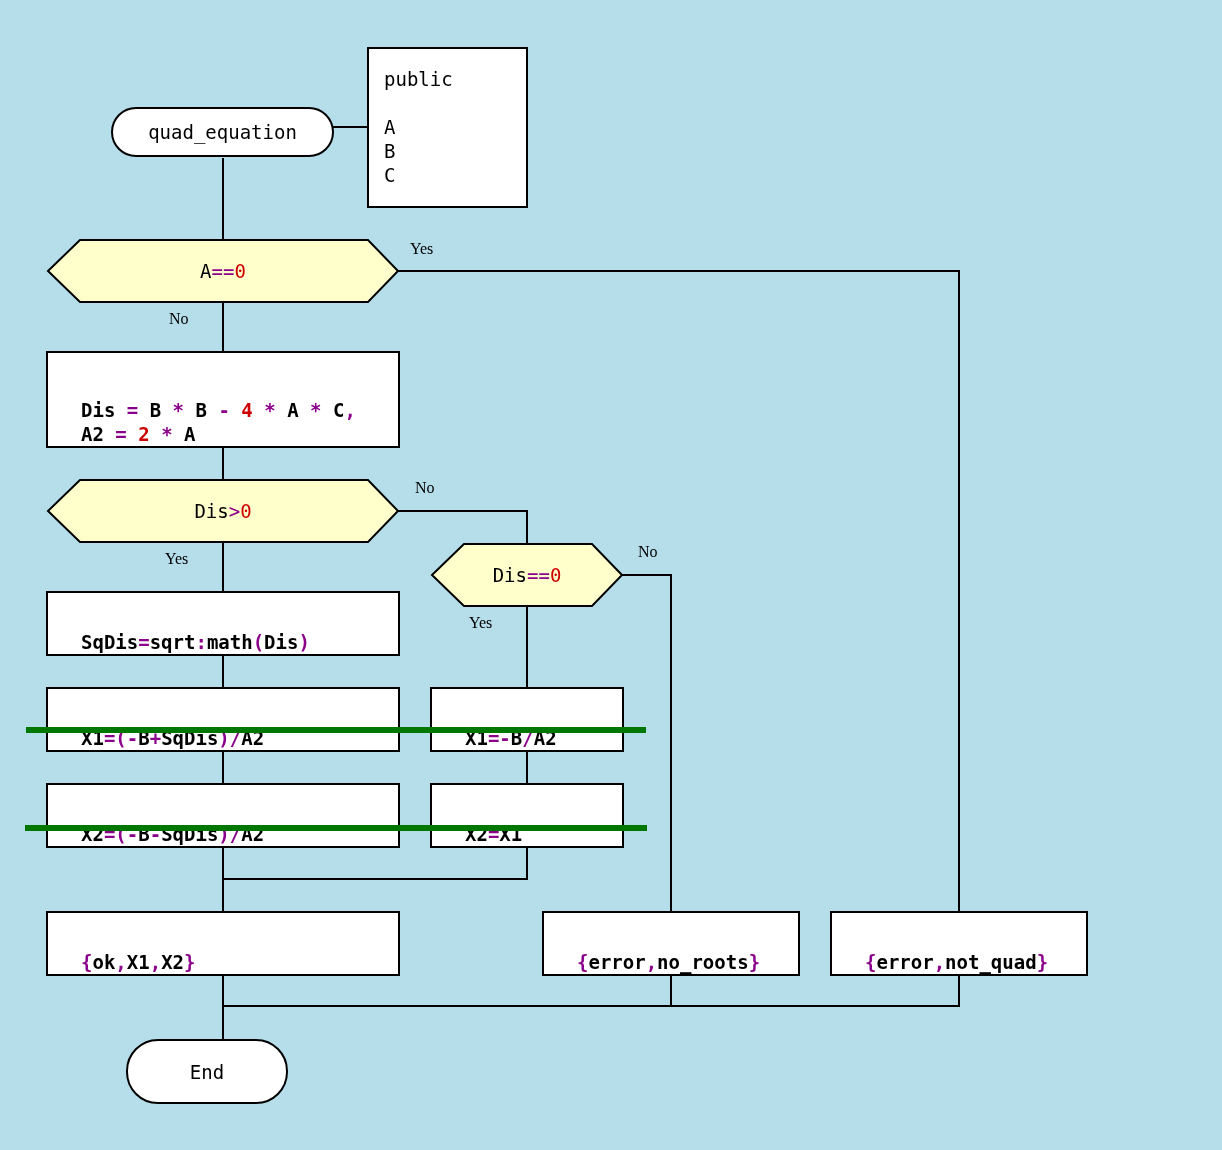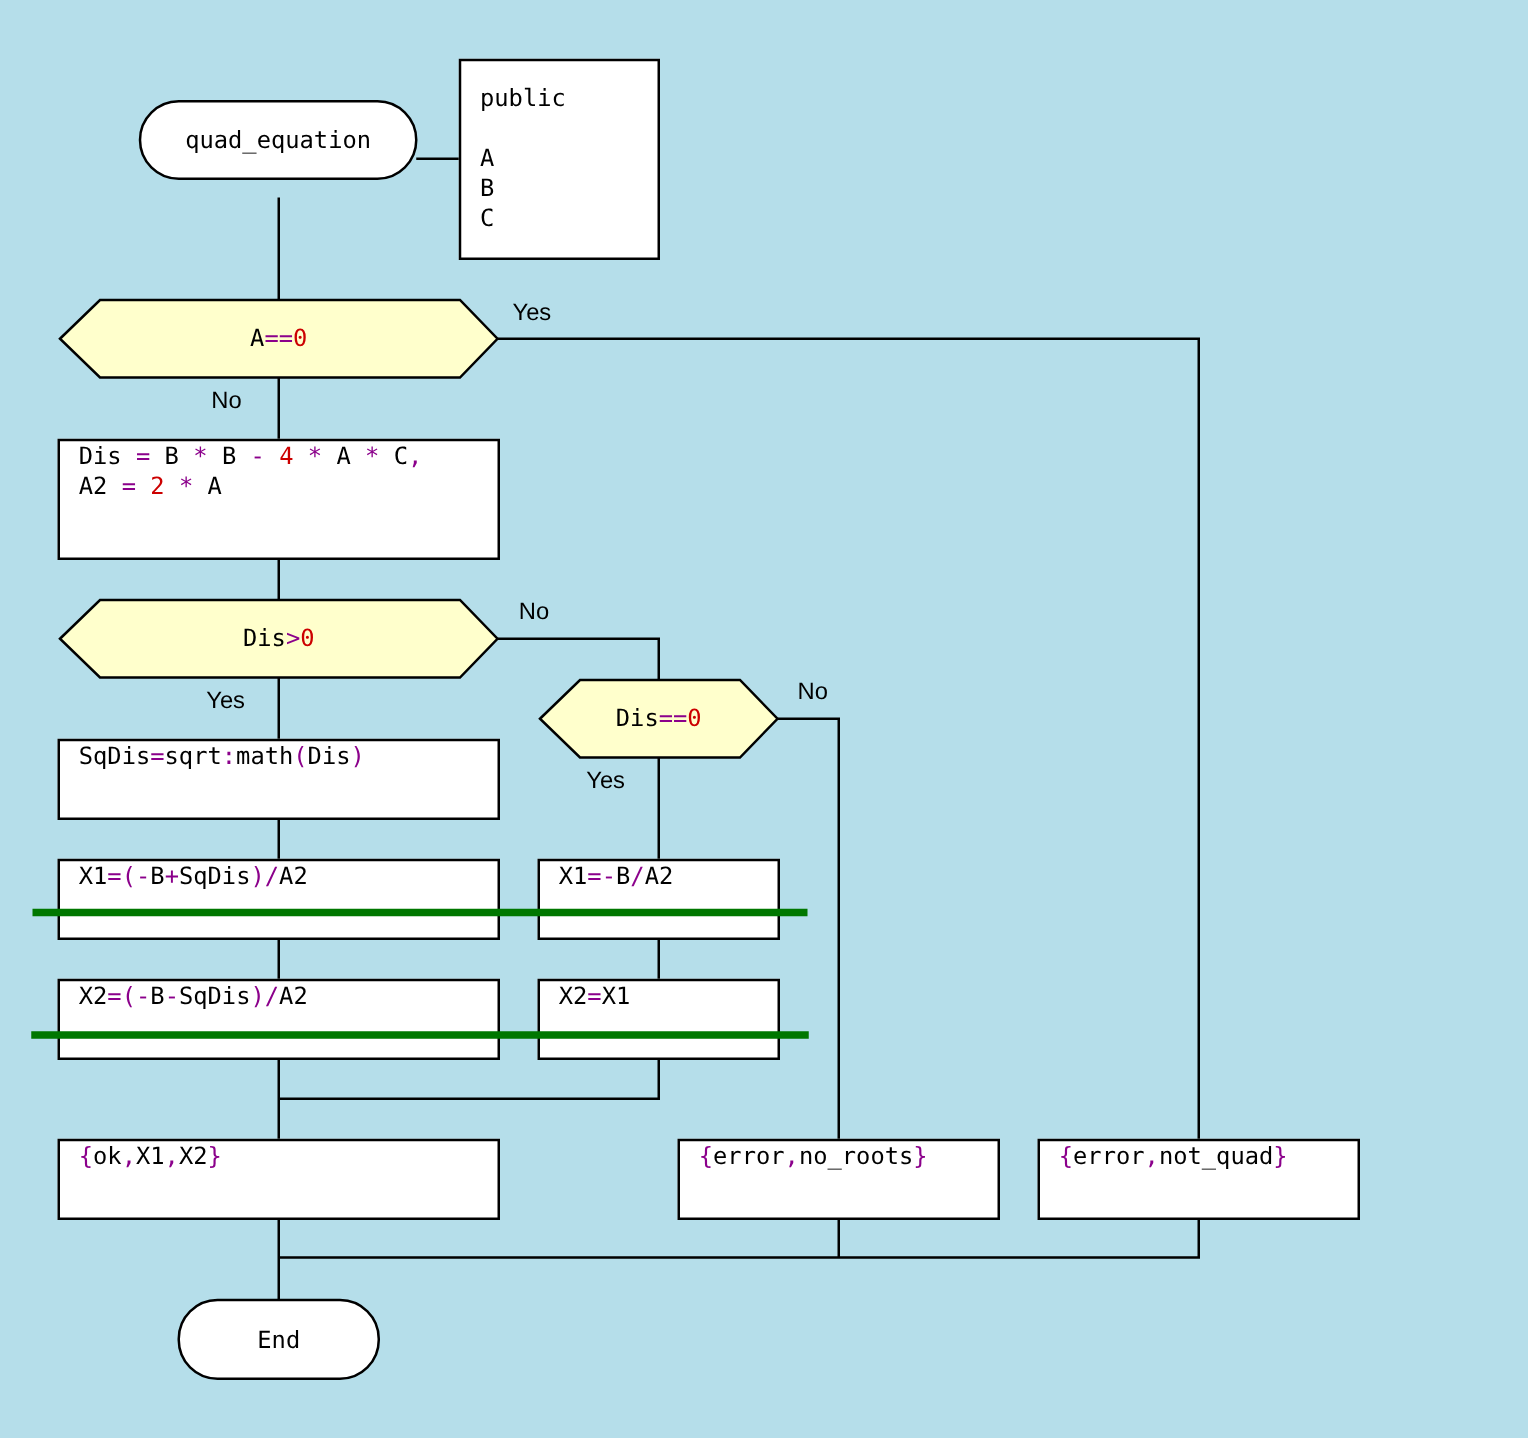--- a/index.html
+++ b/index.html
@@ -1,24 +1,24 @@
 <!DOCTYPE html>
 <html><head>
 <meta charset="utf-8">
 <style>
   html, body { margin:0; padding:0; }
   body { width:1222px; height:1150px; background:#b5deea; position:relative; overflow:hidden;
          font-family:"DejaVu Sans Mono","Liberation Mono",monospace; font-size:19px; color:#000; }
   svg.edges { position:absolute; left:0; top:0; width:1222px; height:1150px; }
   .node { position:absolute; box-sizing:border-box; background:#fff; border:2px solid #000; }
   .term { border-radius:32px; display:flex; align-items:center; justify-content:center; }
-  .proc { display:flex; align-items:flex-start; padding-left:15px; white-space:pre; line-height:24px; }
+  .proc { display:flex; align-items:flex-end; padding-left:33px; white-space:pre; line-height:24px;font-weight:bold; }
   .params { padding:18px 16px 0 15px; white-space:pre; line-height:24px; }
   .dec-text { position:absolute; display:flex; align-items:center; justify-content:center; white-space:pre; }
-  .lbl { position:absolute; font-family:Liberation Sans, sans-serif; font-size:19px; }
+  .lbl { position:absolute; font-family:Liberation Serif, serif; font-size:16px; }
   .op { color:#8b008b; }
   .num { color:#cc0000; }
   .strike { position:absolute; height:6px; background:#007700; }
 </style>
 </head>
 <body>
 
 <svg class="edges" viewBox="0 0 1222 1150">
   <g stroke="#000" stroke-width="2" fill="none">
     <line x1="333" y1="127" x2="368" y2="127"></line>
@@ -37,21 +37,21 @@
     <polyline points="527,846 527,879 223,879"></polyline>
     <line x1="223" y1="974" x2="223" y2="1040"></line>
     <line x1="671" y1="974" x2="671" y2="1006"></line>
     <polyline points="959,974 959,1006 223,1006"></polyline>
   </g>
   <polygon points="48,271 80,240 368,240 398,271 368,302 80,302" fill="#ffffcc" stroke="#000" stroke-width="2"></polygon>
   <polygon points="48,511 80,480 368,480 398,511 368,542 80,542" fill="#ffffcc" stroke="#000" stroke-width="2"></polygon>
   <polygon points="432,575 464,544 592,544 622,575 592,606 464,606" fill="#ffffcc" stroke="#000" stroke-width="2"></polygon>
 </svg>
 
-<div class="node term" style="left:111px;top:80px;width:223px;height:64px;">quad_equation</div>
+<div class="node term" style="left:111px;top:107px;width:223px;height:50px;">quad_equation</div>
 
 <div class="node params" style="left:367px;top:47px;width:161px;height:161px;"><span>public</span>
 
 <span>A</span>
 <span>B</span>
 <span>C</span></div>
 
 <div class="dec-text" style="left:48px;top:240px;width:350px;height:62px;"><span>A</span> <span class="op">==</span> <span class="num">0</span></div>
 <span class="lbl" style="left:410px;top:240px;">Yes</span>
 <span class="lbl" style="left:169px;top:310px;">No</span>
@@ -79,13 +79,13 @@
 
 <div class="strike" style="left:26px;top:727px;width:620px;"></div>
 <div class="strike" style="left:25px;top:825px;width:622px;"></div>
 
 <div class="node proc" style="left:46px;top:911px;width:354px;height:65px;"><span class="op">{</span><span>ok</span><span class="op">,</span> <span>X1</span><span class="op">,</span> <span>X2</span><span class="op">}</span></div>
 
 <div class="node proc" style="left:542px;top:911px;width:258px;height:65px;"><span class="op">{</span><span>error</span><span class="op">,</span> <span>no_roots</span><span class="op">}</span></div>
 
 <div class="node proc" style="left:830px;top:911px;width:258px;height:65px;"><span class="op">{</span><span>error</span><span class="op">,</span> <span>not_quad</span><span class="op">}</span></div>
 
-<div class="node term" style="left:142px;top:1039px;width:162px;height:65px;">End</div>
+<div class="node term" style="left:126px;top:1039px;width:162px;height:65px;">End</div>
 
 </body></html>

